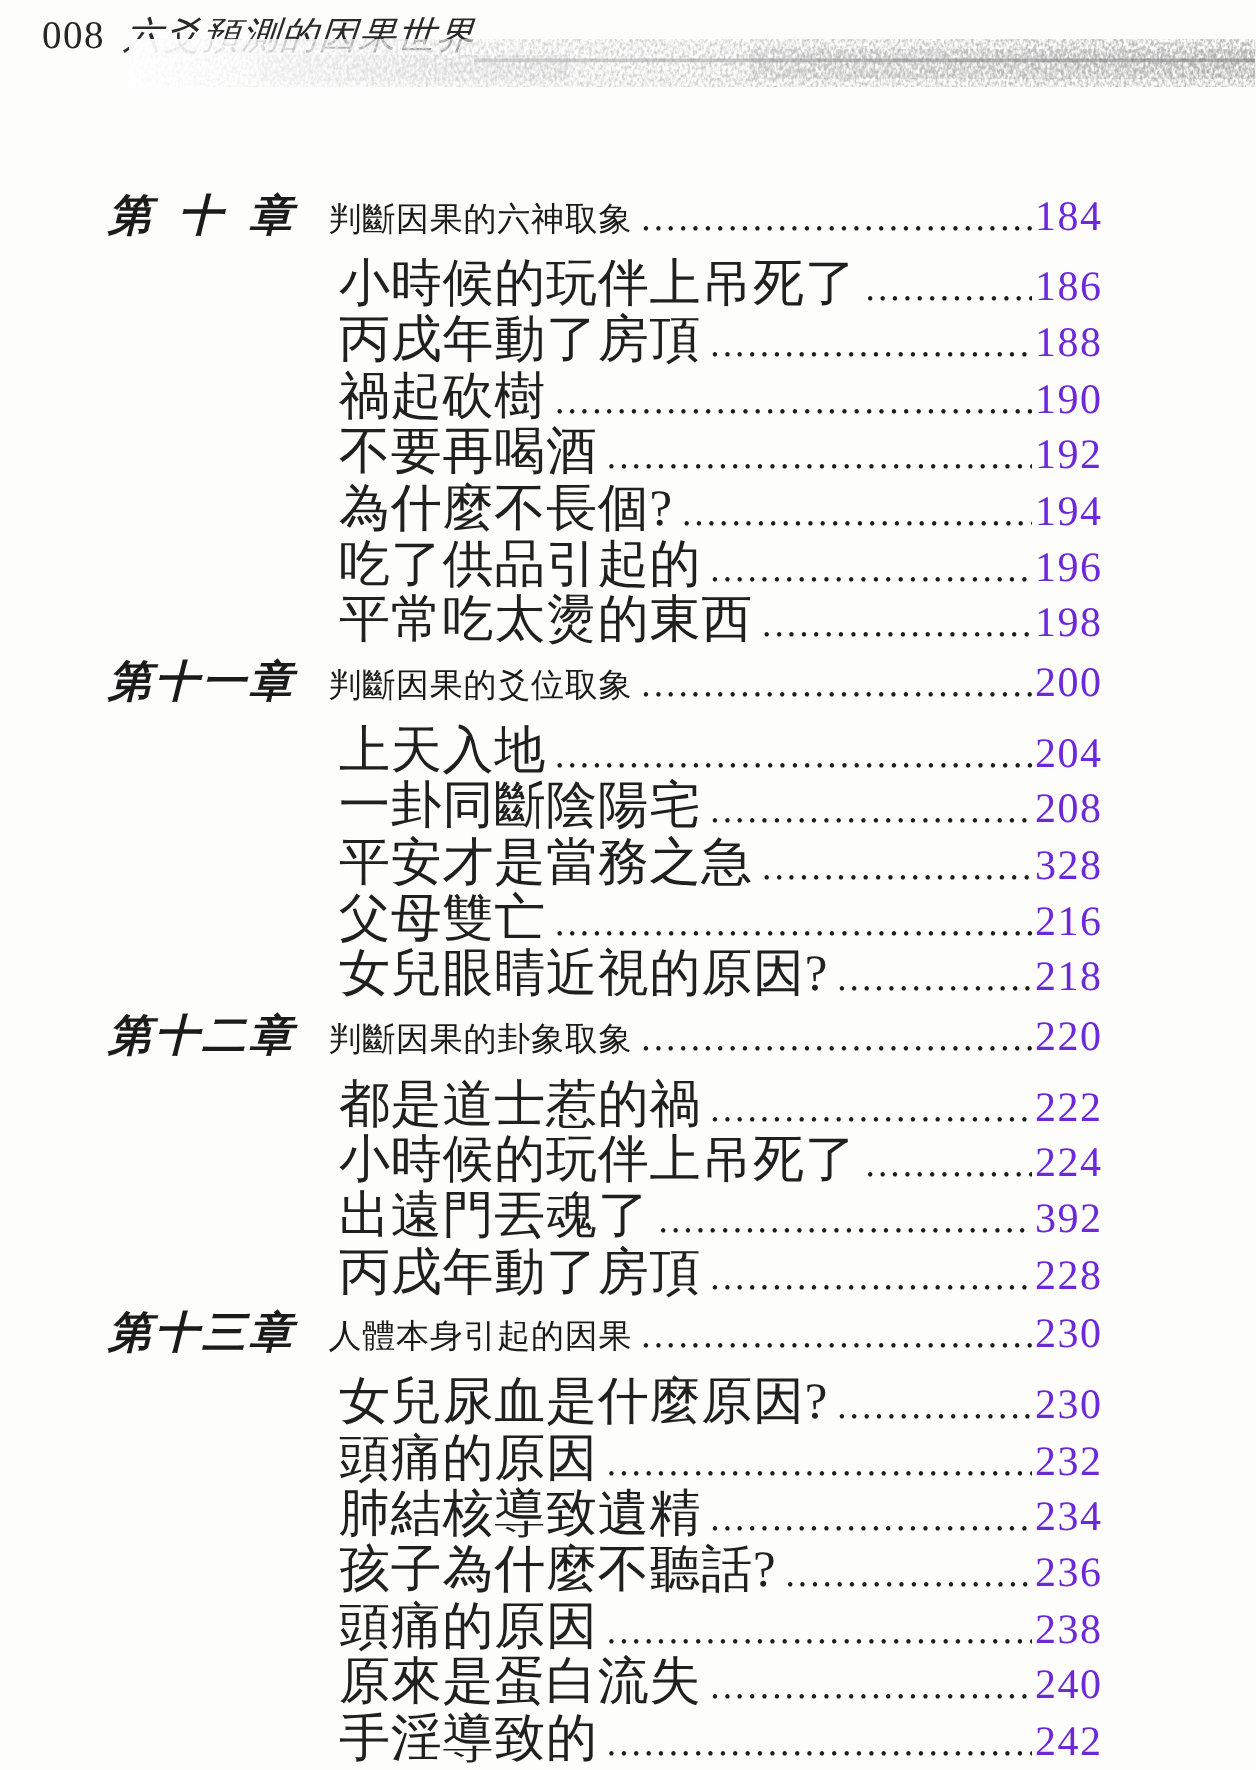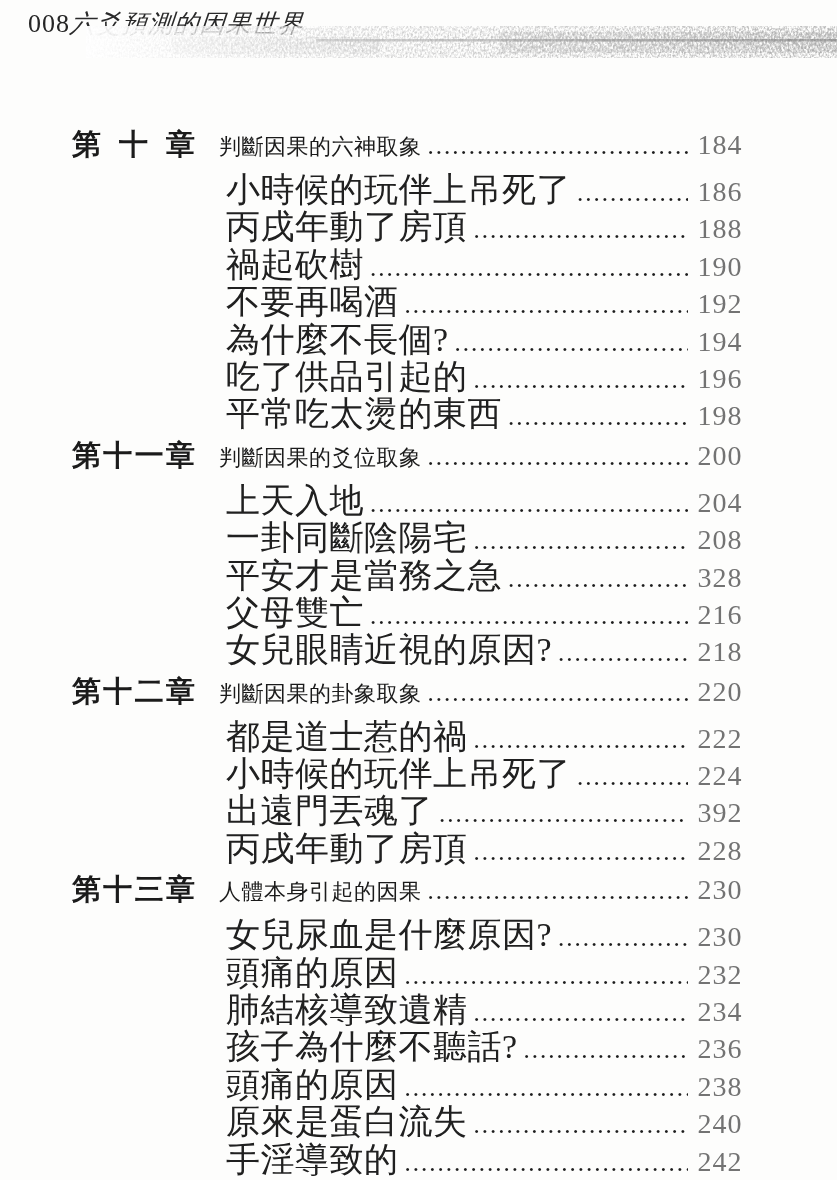--- a/index.html
+++ b/index.html
@@ -8,21 +8,21 @@
     background:#fdfdfc;
     position:relative;
     overflow:hidden;
     font-family:"Liberation Serif","DejaVu Serif",serif;
     color:#1b1b1b;
   }
 
   
   .header {
     position:absolute; top:7px; left:28px;
-    display:flex; align-items:baseline; 
+    display:flex; align-items:baseline; gap:13px;
     white-space:nowrap;
   }
   .folio { font-size:26px; letter-spacing:1px; color:#262626; }
   .running-title {
     font-size:25px; letter-spacing:1px; color:#2a2a2a;
     font-style:italic;
     display:inline-block;
     transform:skewX(-5deg);
   }
 
@@ -39,40 +39,40 @@
   }
   .row {
     display:flex; align-items:baseline; line-height:1;
   }
   .head-row { margin-top:6px; height:43px; }
   .entry-row { height:37.4px; }
 
   .ch-label {
     flex:none; width:123px; margin-right:24px;
     font-weight:bold; font-size:29px;
-    text-align:justify; text-align-last:justify;
+    text-align:justify; text-align-last:justify;font-style:italic;
   }
   .ch-title {
     flex:none; font-weight:normal; font-size:22px; letter-spacing:0.5px;
   }
   .entry-title {
     flex:none; padding-left:154px;
     font-size:34px; letter-spacing:0.5px; color:#202020;
   }
   .leader {
     flex:1 1 auto; overflow:hidden; white-space:nowrap;
     margin-left:6px; margin-right:2px;
   }
   .leader::after {
     content:"....................................................................................................................................";
     font-size:25px; letter-spacing:2px; color:#1d1d1d;
   }
   .pagenum {
-    flex:none; min-width:60px; text-align:center;
-    font-size:28px; letter-spacing:1px; color:#737373;
+    flex:none; min-width:60px; text-align:left;
+    font-size:28px; letter-spacing:1px; color:#6d28d9;
   }
 </style>
 </head>
 <body>
 
 <div class="header">
   <span class="folio">008</span>
   <span class="running-title">六爻預測的因果世界</span>
 </div>
 

